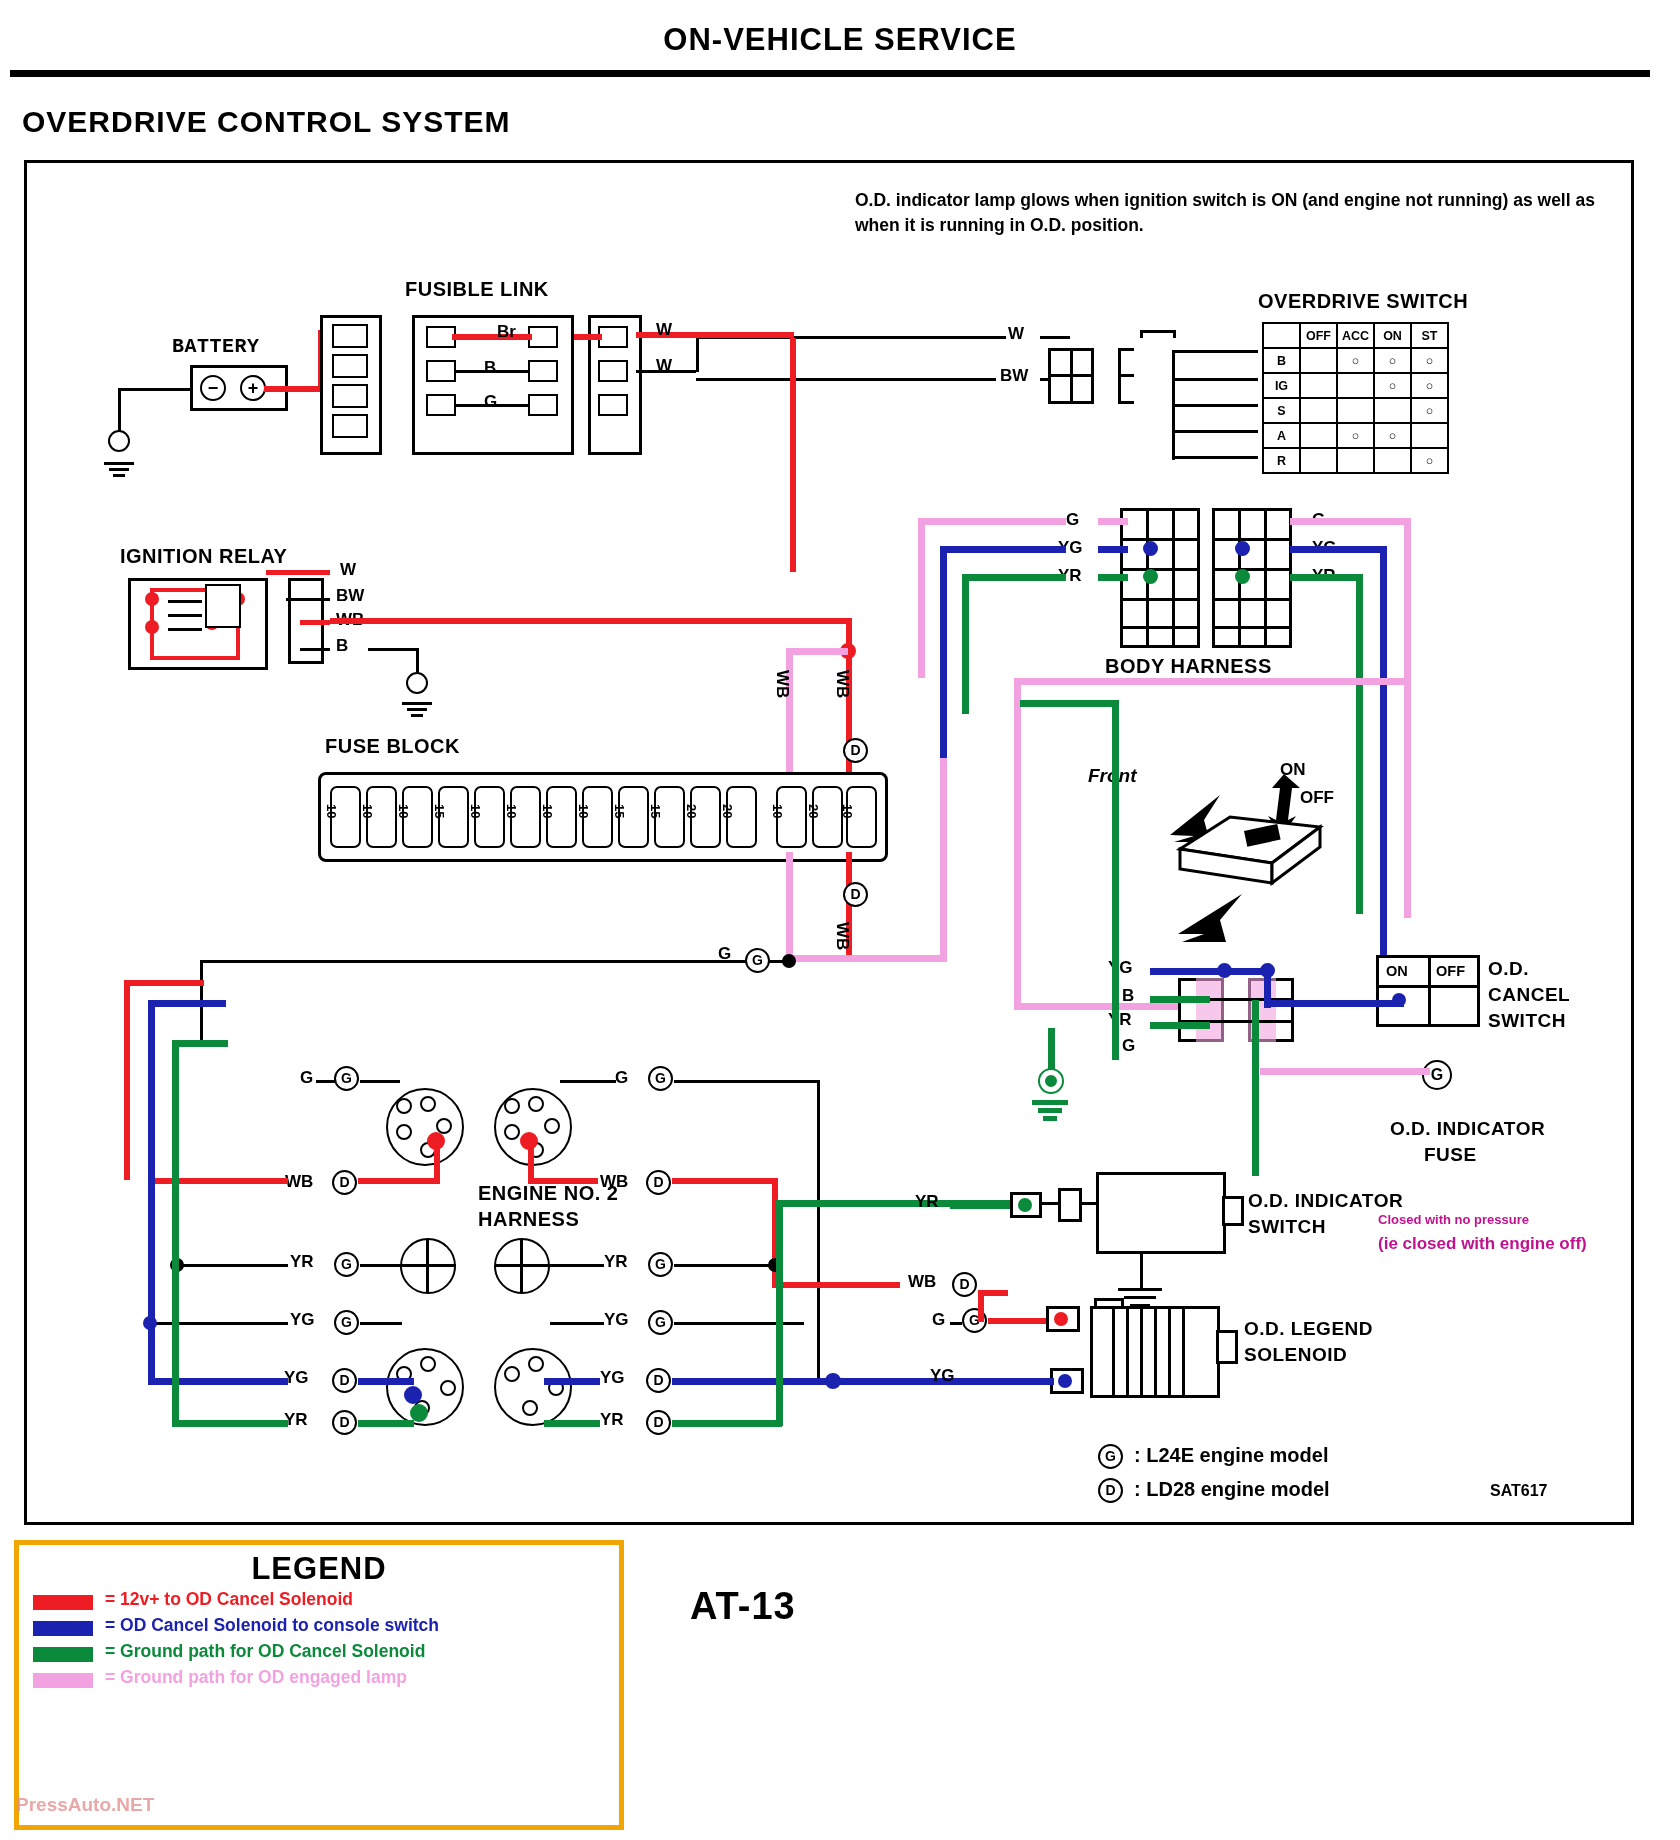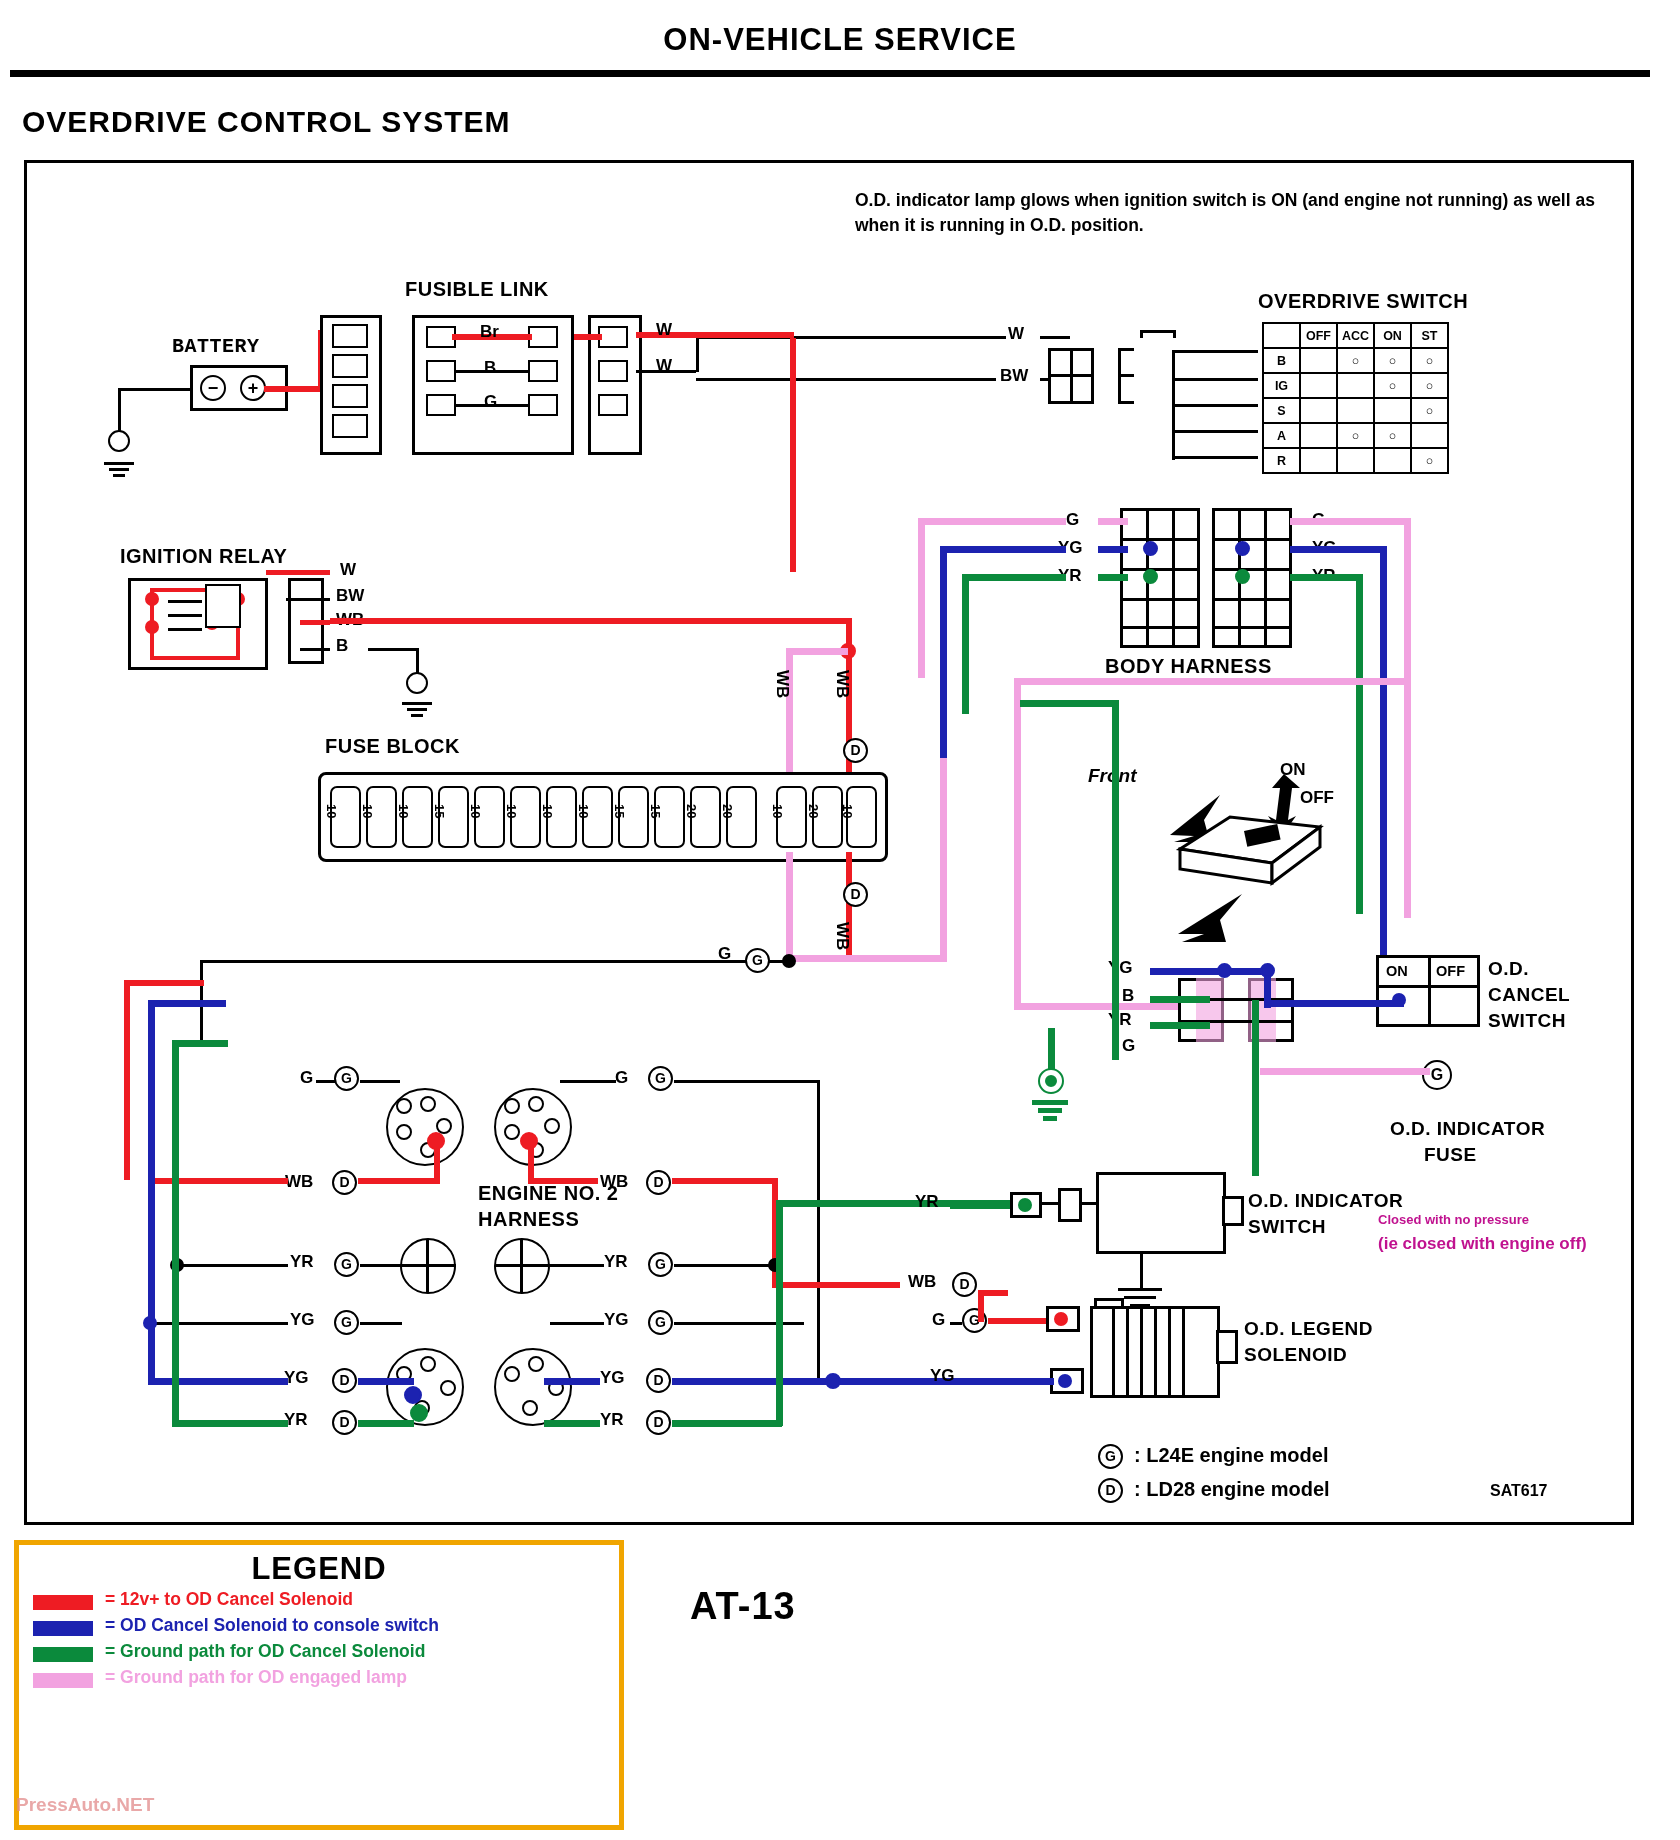--- a/index.html
+++ b/index.html
@@ -84,21 +84,21 @@
   <div class="box" style="left:412px;top:315px;width:162px;height:140px;"></div>
   <div class="thin" style="left:426px;top:326px;width:30px;height:22px;"></div>
   <div class="thin" style="left:426px;top:360px;width:30px;height:22px;"></div>
   <div class="thin" style="left:426px;top:394px;width:30px;height:22px;"></div>
   <div class="thin" style="left:528px;top:326px;width:30px;height:22px;"></div>
   <div class="thin" style="left:528px;top:360px;width:30px;height:22px;"></div>
   <div class="thin" style="left:528px;top:394px;width:30px;height:22px;"></div>
   <div class="wire h red" style="left:452px;top:334px;width:80px;height:6px;"></div>
   <div class="wire h blk" style="left:456px;top:370px;width:72px;"></div>
   <div class="wire h blk" style="left:456px;top:404px;width:72px;"></div>
-  <div class="lbl" style="left:480px;top:322px;">Br</div>
+  <div class="lbl" style="left:497px;top:322px;">Br</div>
   <div class="lbl" style="left:484px;top:358px;">B</div>
   <div class="lbl" style="left:484px;top:392px;">G</div>
 
   <div class="box" style="left:588px;top:315px;width:54px;height:140px;"></div>
   <div class="thin" style="left:598px;top:326px;width:30px;height:22px;"></div>
   <div class="thin" style="left:598px;top:360px;width:30px;height:22px;"></div>
   <div class="thin" style="left:598px;top:394px;width:30px;height:22px;"></div>
   <div class="wire h red" style="left:574px;top:334px;width:28px;height:6px;"></div>
 
   <div class="wire h red" style="left:636px;top:332px;width:48px;height:6px;"></div>

